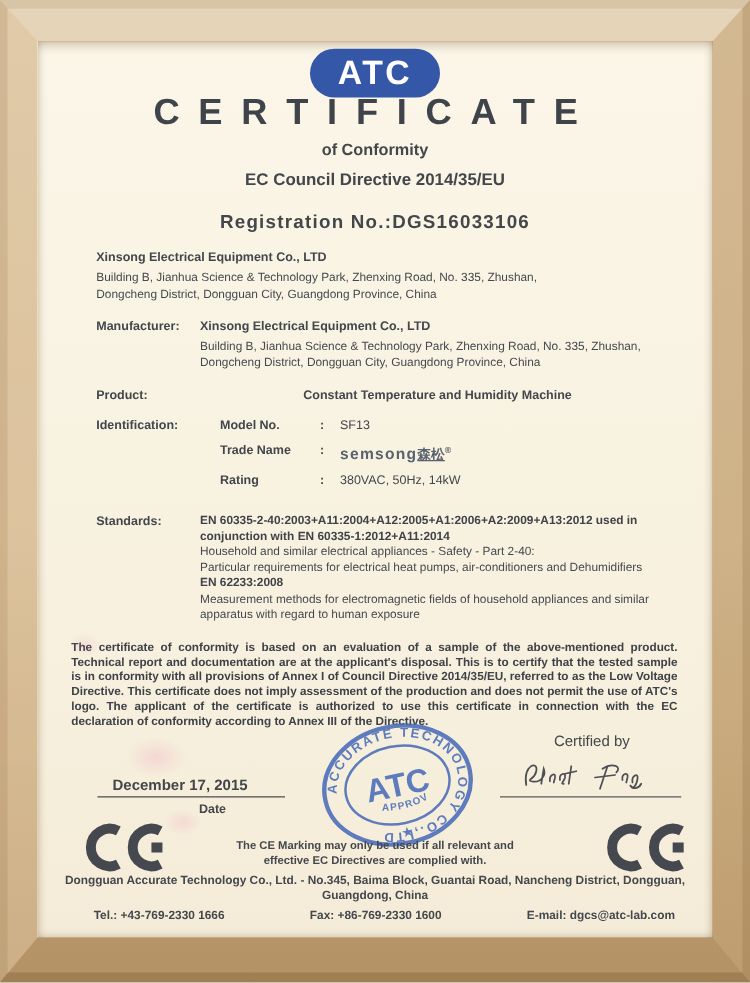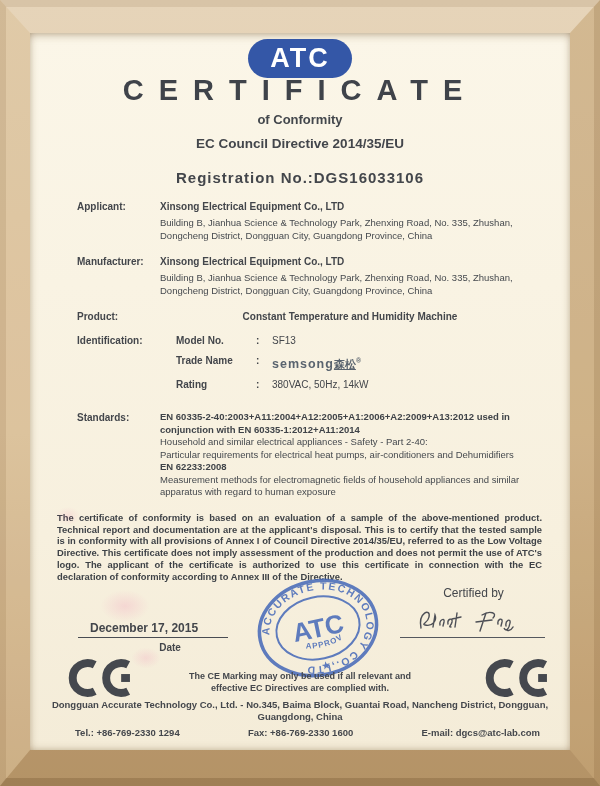--- a/index.html
+++ b/index.html
@@ -96,21 +96,20 @@
       <span>ATC</span>
     </div>
     <div class="cert-title">CERTIFICATE</div>
     <div class="subtitle">of Conformity</div>
     <div class="directive1">EC Council Directive 2014/35/EU</div>
     <div class="registration">Registration No.:DGS16033106</div>
   </div>
 
   <div class="rows">
     <div class="row">
-      <div class="lbl">Applicant:</div>
       <div class="val">
         <div class="org-name">Xinsong Electrical Equipment Co., LTD</div>
         <div class="addr">Building B, Jianhua Science &amp; Technology Park, Zhenxing Road, No. 335, Zhushan,</div>
         <div class="addr">Dongcheng District, Dongguan City, Guangdong Province, China</div>
       </div>
     </div>
 
     <div class="row">
       <div class="lbl">Manufacturer:</div>
       <div class="val">
@@ -214,17 +213,17 @@
     <div>The CE Marking may only be used if all relevant and</div>
     <div>effective EC Directives are complied with.</div>
   </div>
 
   <div class="footer-addr">
     <div>Dongguan Accurate Technology Co., Ltd. - No.345, Baima Block, Guantai Road, Nancheng District, Dongguan,</div>
     <div>Guangdong, China</div>
   </div>
 
   <div class="contact-row">
-    <span>Tel.: +86-769-2330 1294</span>
+    <span>Tel.: +43-769-2330 1666</span>
     <span>Fax: +86-769-2330 1600</span>
     <span>E-mail: dgcs@atc-lab.com</span>
   </div>
 </div>
 
 </body></html>

